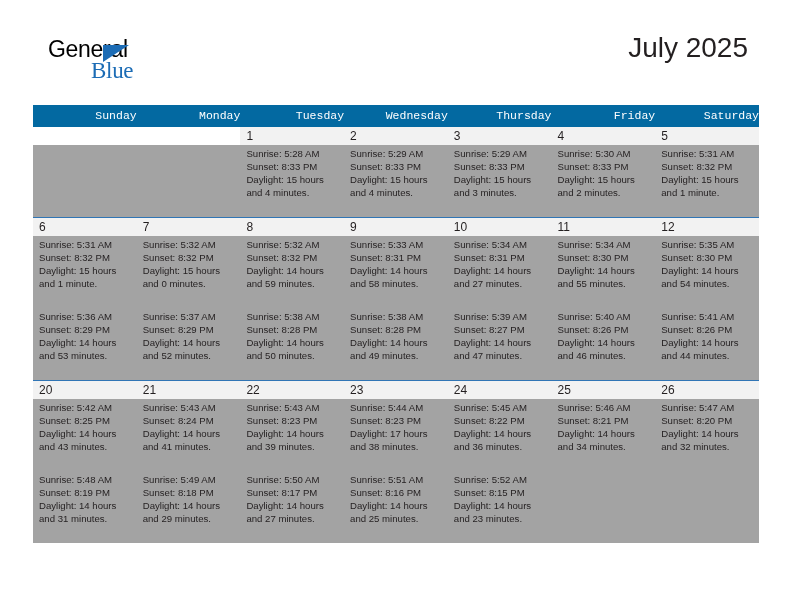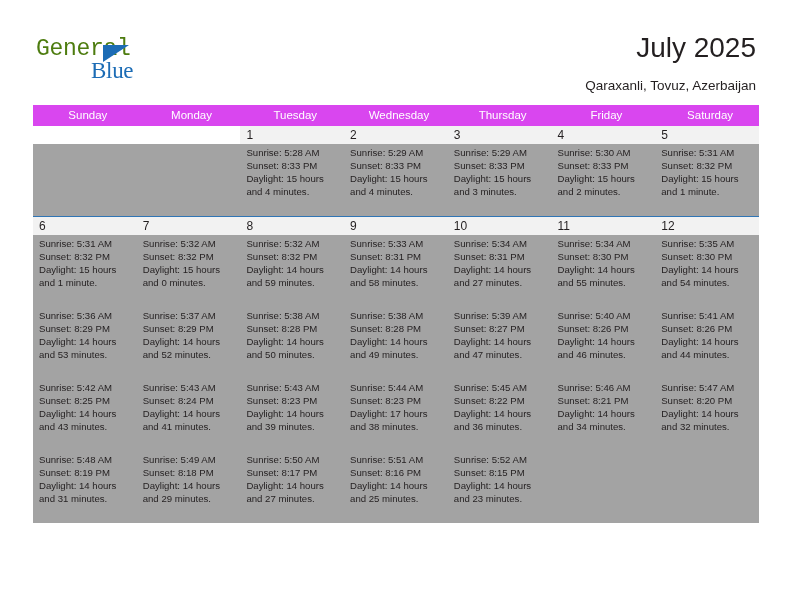--- a/index.html
+++ b/index.html
@@ -30,25 +30,25 @@
   }
   .logo {
     position: absolute;
     left: 36px;
     top: 36px;
     width: 130px;
     height: 50px;
   }
   .logo-general {
     position: absolute;
-    left: 0; top: 0;
+    left: 12px; top: 0;
     font-size: 23px;
     letter-spacing: -0.3px;
-    color: #4d7c0f;
-    font-family: Liberation Mono, monospace;
+    color: #000000;
+    font-family: Liberation Sans, sans-serif;
   }
   .logo-triangle {
     position: absolute;
     left: 67px;
     top: 9px;
     width: 0;
     height: 0;
     border-left: 26px solid #1c6cb5;
     border-bottom: 17px solid transparent;
   }
@@ -56,21 +56,21 @@
     position: absolute;
     left: 55px;
     top: 22px;
     font-size: 23px;
     color: #1c6cb5;
     letter-spacing: -0.3px;
     font-family: Liberation Serif, serif;
   }
   .title {
     position: absolute;
-    right: 36px;
+    right: 44px;
     top: 32px;
     font-size: 28px;
     color: #231f20;
     text-align: right;
     white-space: nowrap;
   }
   .subtitle {
     position: absolute;
     right: 36px;
     top: 78px;
@@ -85,28 +85,29 @@
     position: absolute;
     left: 33px;
     top: 105px;
     width: 726px;
     border-collapse: collapse;
     table-layout: fixed;
   }
   .calendar col { width: 103.71px; }
 
   thead th {
-    background: #d946ef;
+    background: #0369a1;
     color: #ffffff;
     font-size: 11.5px;
     font-weight: normal;
-    text-align: center;
+    text-align: right;
     padding: 4px 0 5px 6px;
     height: 12px;
     border: none;
+    font-family: Liberation Mono, monospace;
   }
 
   tbody tr.daynum-row td {
     background: #f2f2f2;
     font-size: 12px;
     color: #231f20;
     padding: 2px 0 2px 6px;
     height: 14px;
     vertical-align: top;
     border-top: 1.5px solid #3075b5;
@@ -136,21 +137,20 @@
 
 <div class="page">
 
   <div class="header">
     <div class="logo">
       <span class="logo-general">General</span>
       <span class="logo-triangle"></span>
       <span class="logo-blue">Blue</span>
     </div>
     <div class="title">July 2025</div>
-    <div class="subtitle">Qaraxanli, Tovuz, Azerbaijan</div>
   </div>
 
   <table class="calendar">
     <colgroup>
       <col>
         <col>
         <col>
         <col>
         <col>
         <col>
@@ -286,20 +286,29 @@
           <div class="cell-line">Sunset: 8:26 PM</div>
           <div class="cell-daylight">Daylight: 14 hours and 46 minutes.</div>
         </td>
         <td>
           <div class="cell-line">Sunrise: 5:41 AM</div>
           <div class="cell-line">Sunset: 8:26 PM</div>
           <div class="cell-daylight">Daylight: 14 hours and 44 minutes.</div>
         </td>
       </tr>
 
+      <tr class="daynum-row">
+        <td>20</td>
+        <td>21</td>
+        <td>22</td>
+        <td>23</td>
+        <td>24</td>
+        <td>25</td>
+        <td>26</td>
+      </tr>
       <tr class="detail-row">
         <td>
           <div class="cell-line">Sunrise: 5:42 AM</div>
           <div class="cell-line">Sunset: 8:25 PM</div>
           <div class="cell-daylight">Daylight: 14 hours and 43 minutes.</div>
         </td>
         <td>
           <div class="cell-line">Sunrise: 5:43 AM</div>
           <div class="cell-line">Sunset: 8:24 PM</div>
           <div class="cell-daylight">Daylight: 14 hours and 41 minutes.</div>

